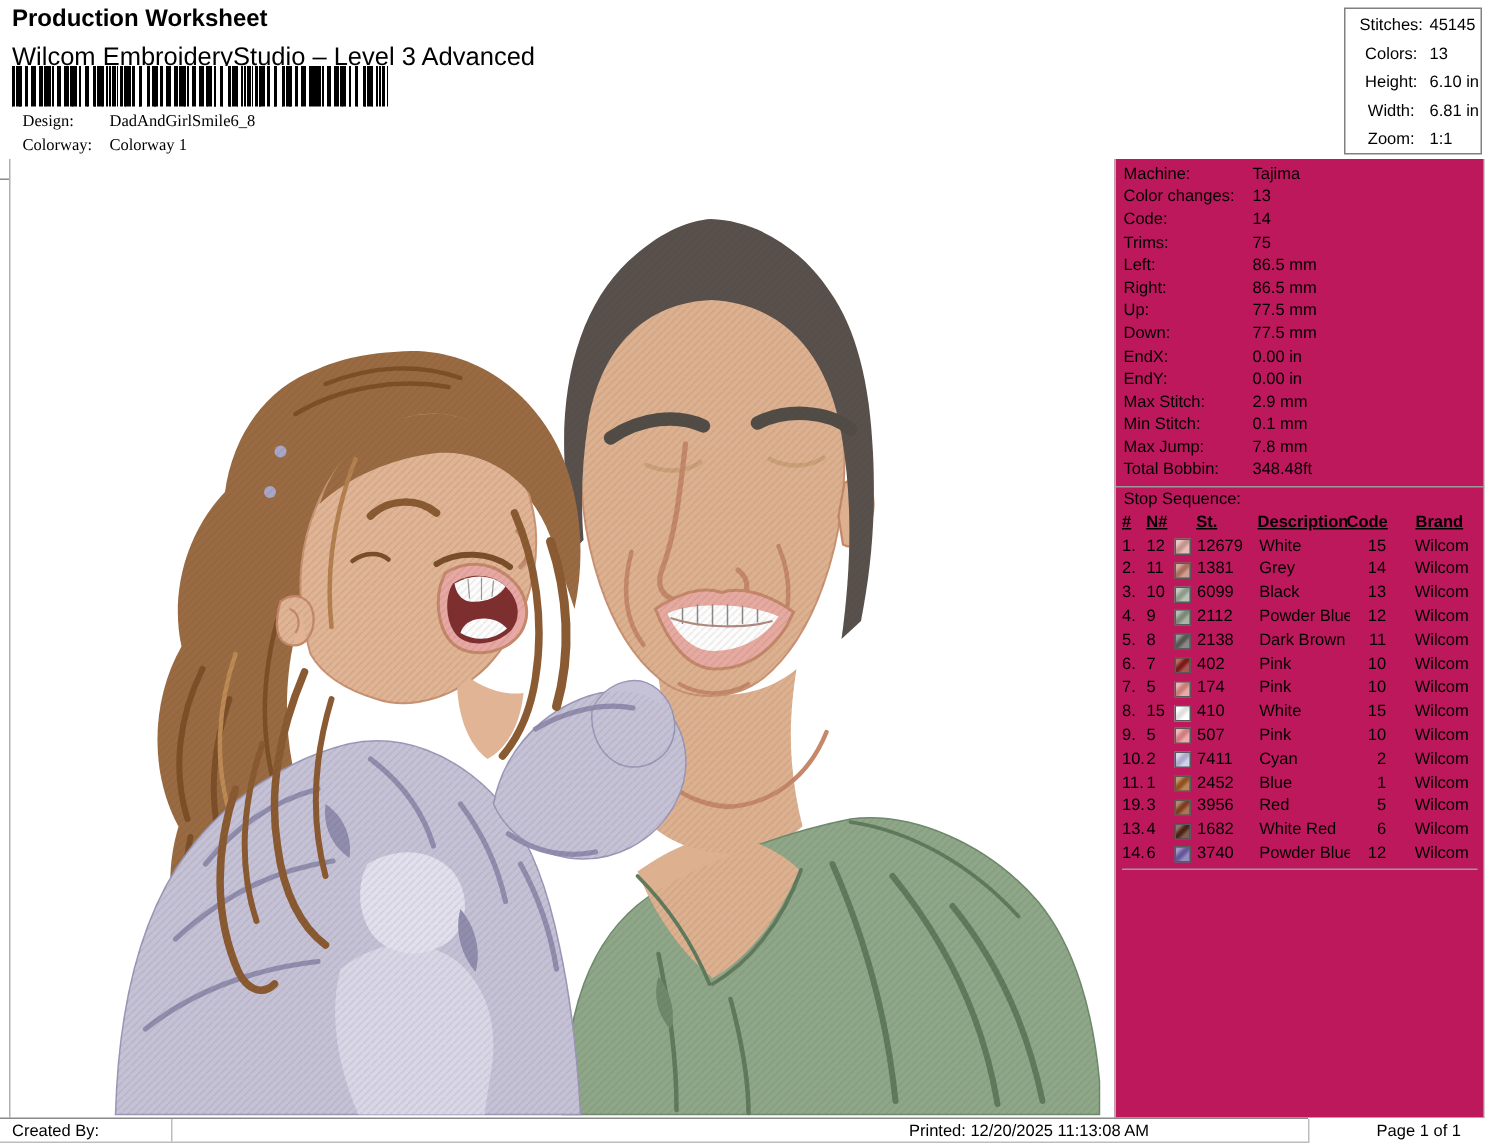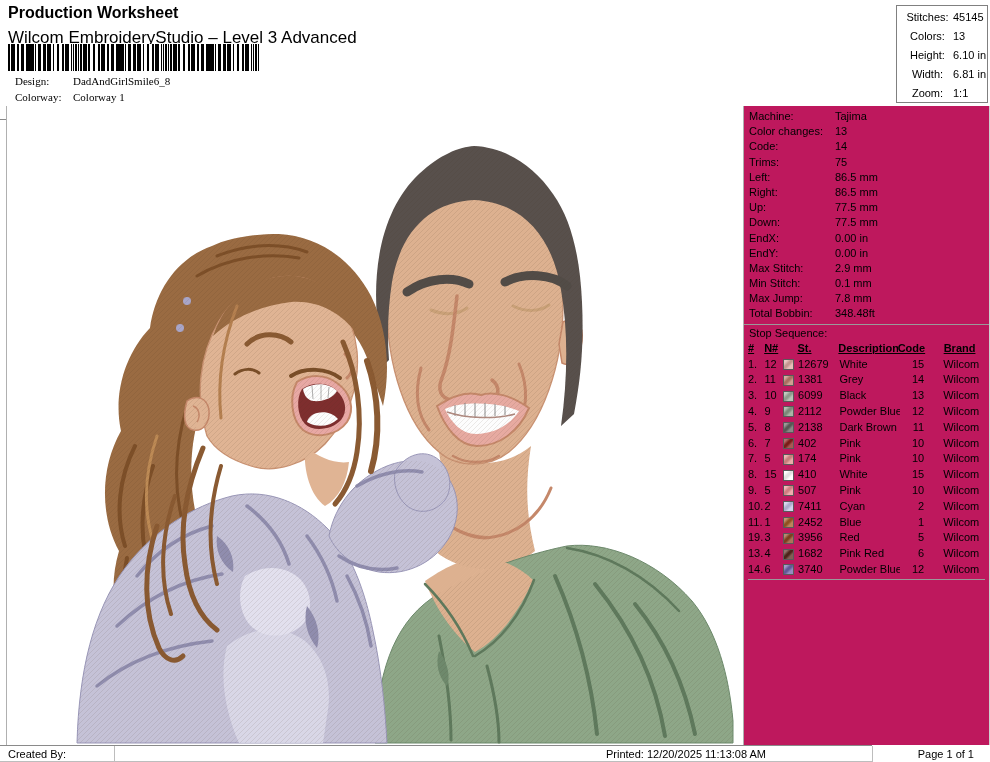--- a/index.html
+++ b/index.html
@@ -456,21 +456,21 @@
             <span class="c-brand">Wilcom</span>
           </div>
 
           <div class="seq-row">
             <span class="c-num">13.</span>
             <span class="c-n">4</span>
             <span class="c-sw">
               <span class="swatch" style="background-color: rgb(87, 40, 28);"></span>
             </span>
             <span class="c-st">1682</span>
-            <span class="c-desc">Pink Red</span>
+            <span class="c-desc">White Red</span>
             <span class="c-code">6</span>
             <span class="c-brand">Wilcom</span>
           </div>
 
           <div class="seq-row">
             <span class="c-num">14.</span>
             <span class="c-n">6</span>
             <span class="c-sw">
               <span class="swatch" style="background-color: rgb(113, 100, 173);"></span>
             </span>

